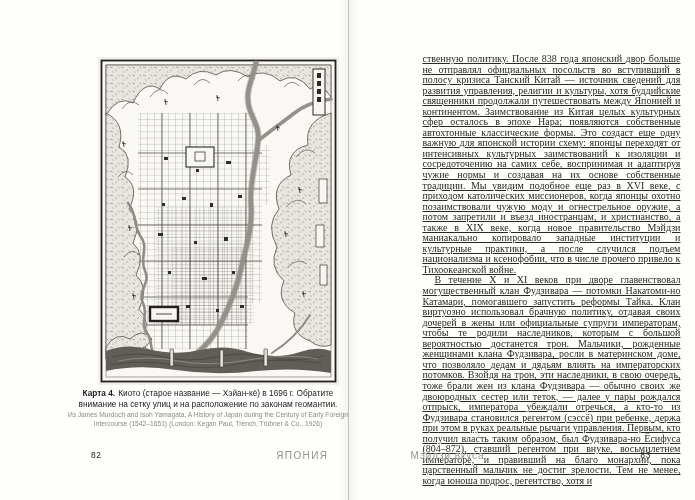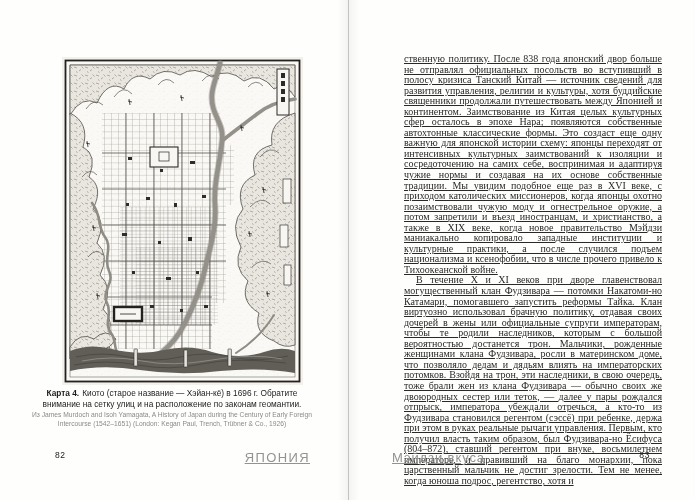--- a/index.html
+++ b/index.html
@@ -4,21 +4,21 @@
 <style>
   html,body{margin:0;padding:0;}
   body{
     width:695px;height:500px;overflow:hidden;position:relative;
     background:#fdfdfc;
     font-family:"Liberation Sans",sans-serif;
     -webkit-font-smoothing:antialiased;
   }
   .spread{position:absolute;inset:0;display:flex;}
   .page{position:relative;background:#fefefd;height:500px;}
-  .page.left{width:348px;}
+  .page.left{width:348px;margin-left:36px;}
   .page.right{width:346px;}
   .gutter-line{
     position:absolute;left:348px;top:0;bottom:0;width:1px;
     background:#c2c2c0;z-index:5;
   }
   .gutter-shade-l{position:absolute;left:338px;top:0;bottom:0;width:10px;
     background:linear-gradient(90deg,rgba(0,0,0,0),rgba(0,0,0,0.045));}
   .gutter-shade-r{position:absolute;left:349px;top:0;bottom:0;width:10px;
     background:linear-gradient(90deg,rgba(0,0,0,0.045),rgba(0,0,0,0));}
 
@@ -46,21 +46,21 @@
   .textcol p{margin:0;}
   .textcol p.p2{text-indent:12px;}
 
   
   .footer{position:absolute;top:450px;left:0;right:0;height:14px;}
   .pagenum{
     position:absolute;font-size:8.5px;font-weight:normal;color:#1a1a1a;
     letter-spacing:0.6px;
   }
   .running{
-    position:absolute;font-size:13px;color:#939391;letter-spacing:1.4px;text-decoration:underline;
+    position:absolute;font-size:10px;color:#939391;letter-spacing:1.4px;
   }
   .page.left .pagenum{left:55px;}
   .page.left .running{right:38px;}
   .page.right .running{left:44px;letter-spacing:0.9px;}
   .page.right .pagenum{right:44px;}
 </style>
 </head>
 <body>
 
 <div class="spread">

